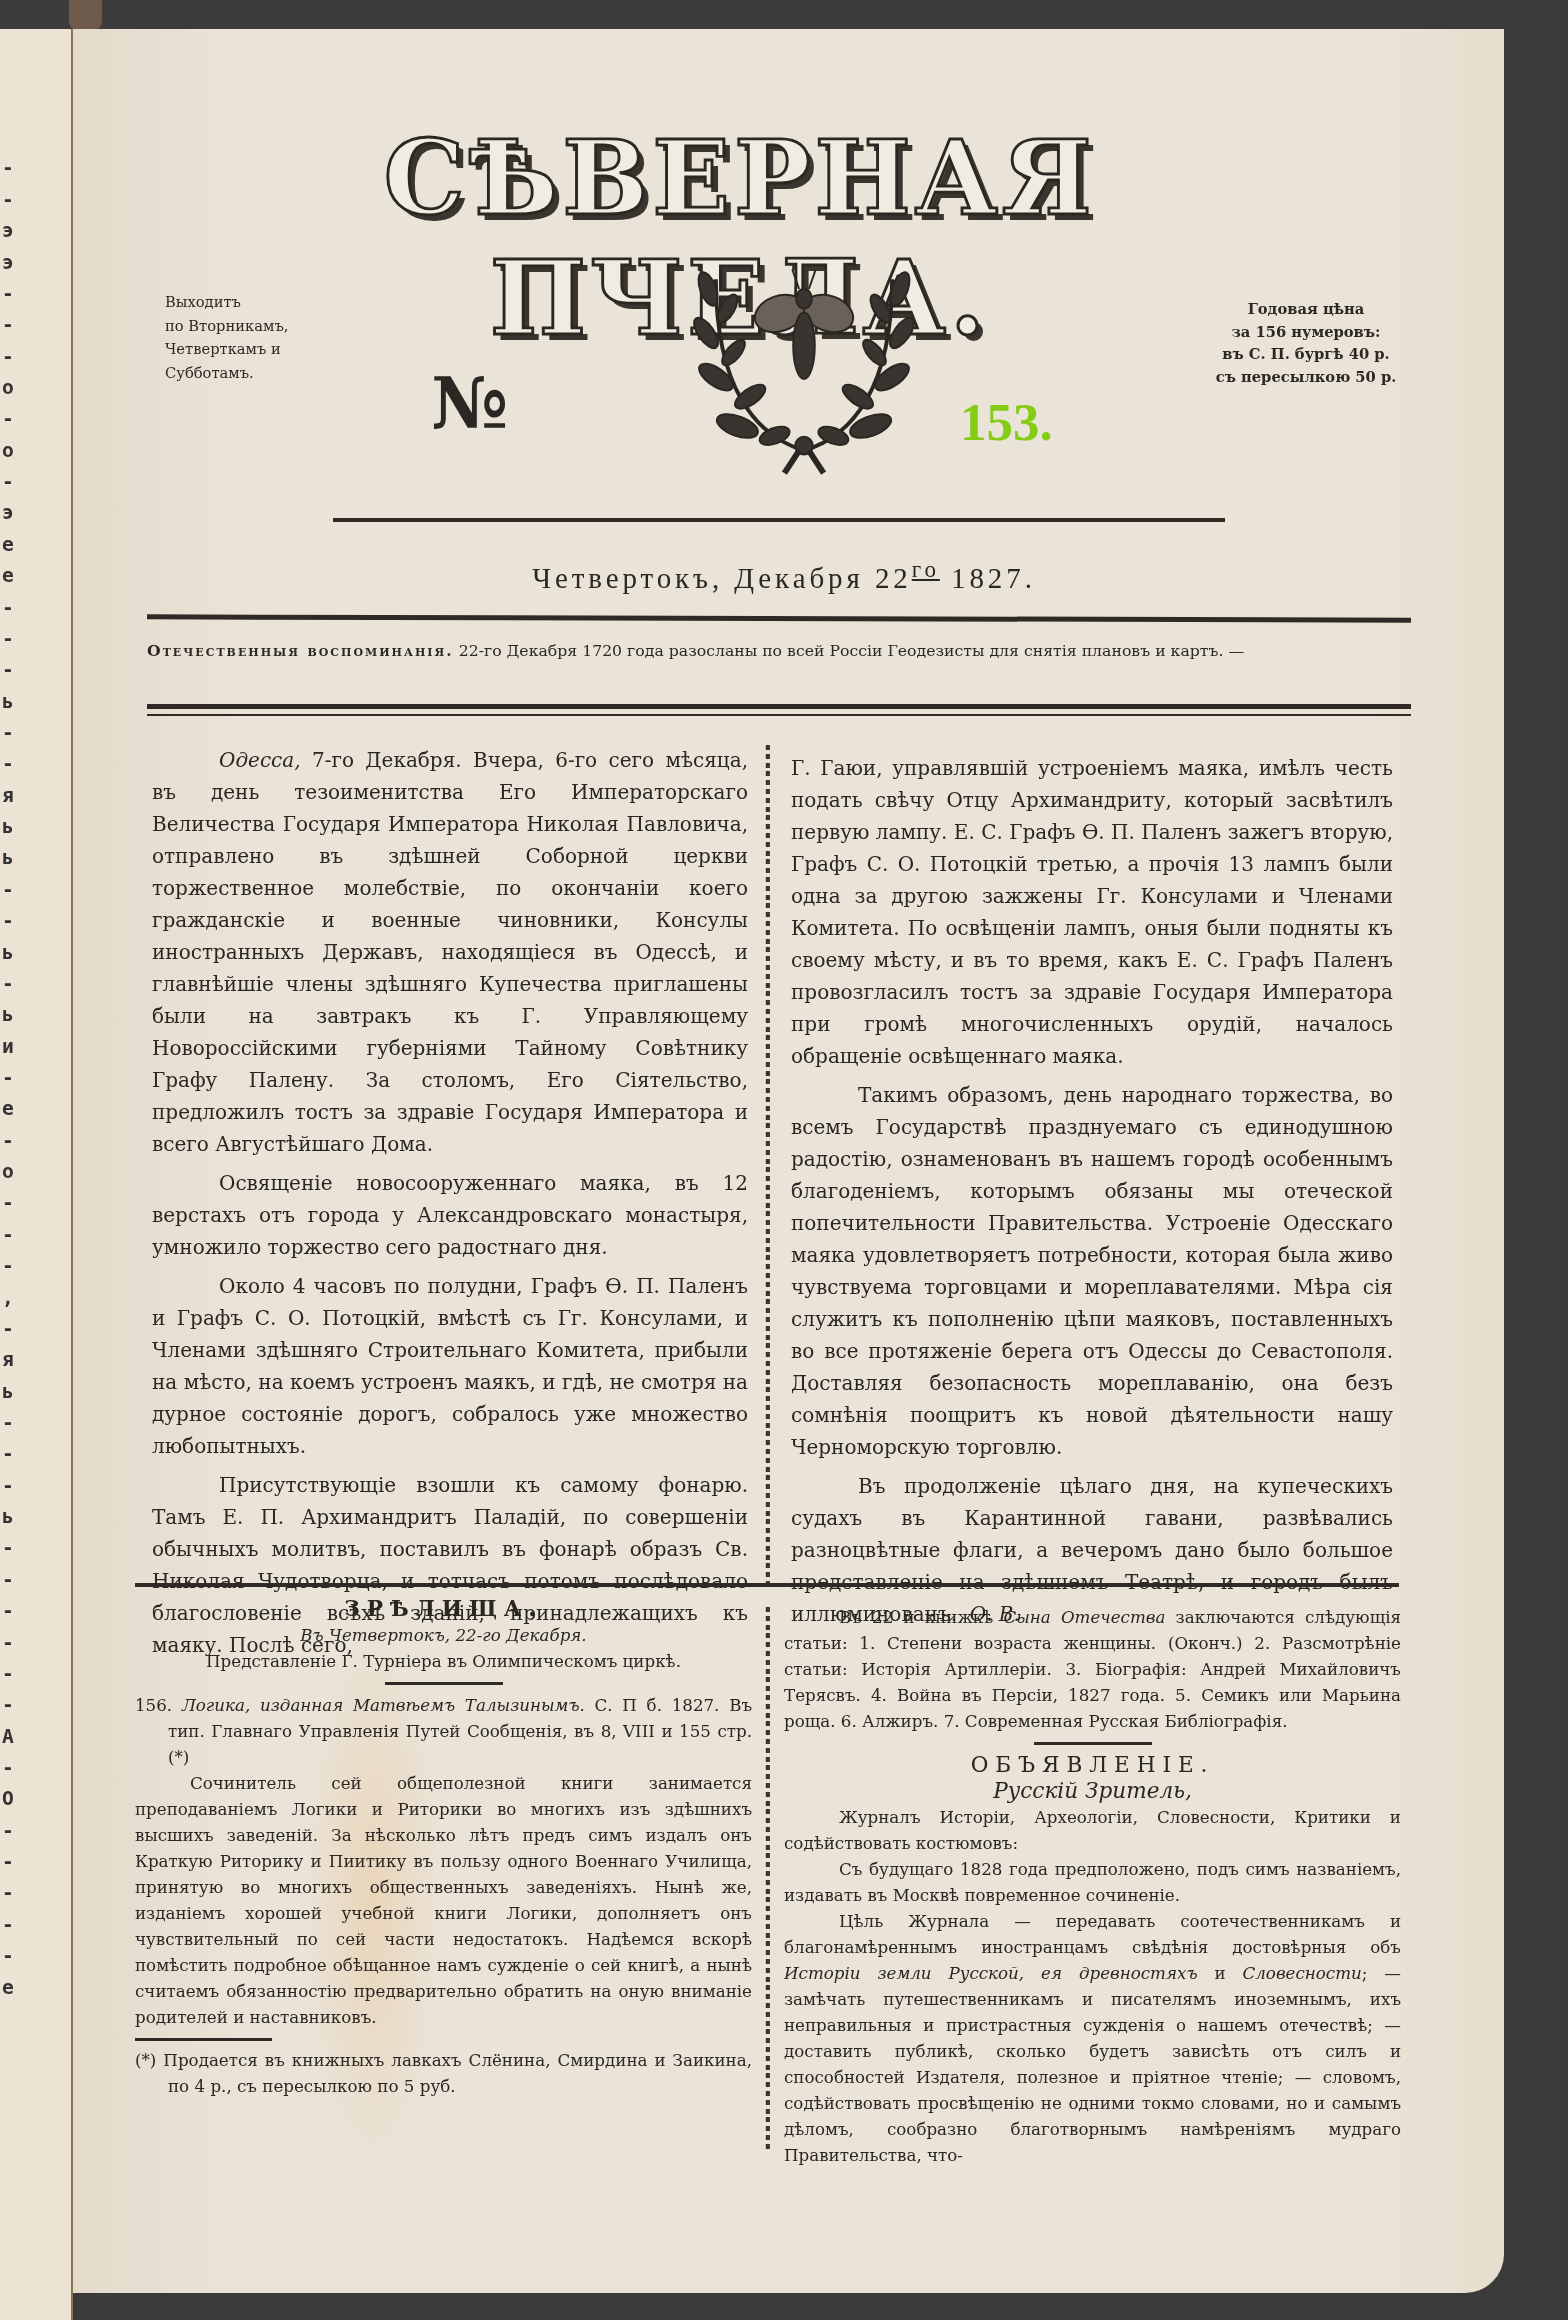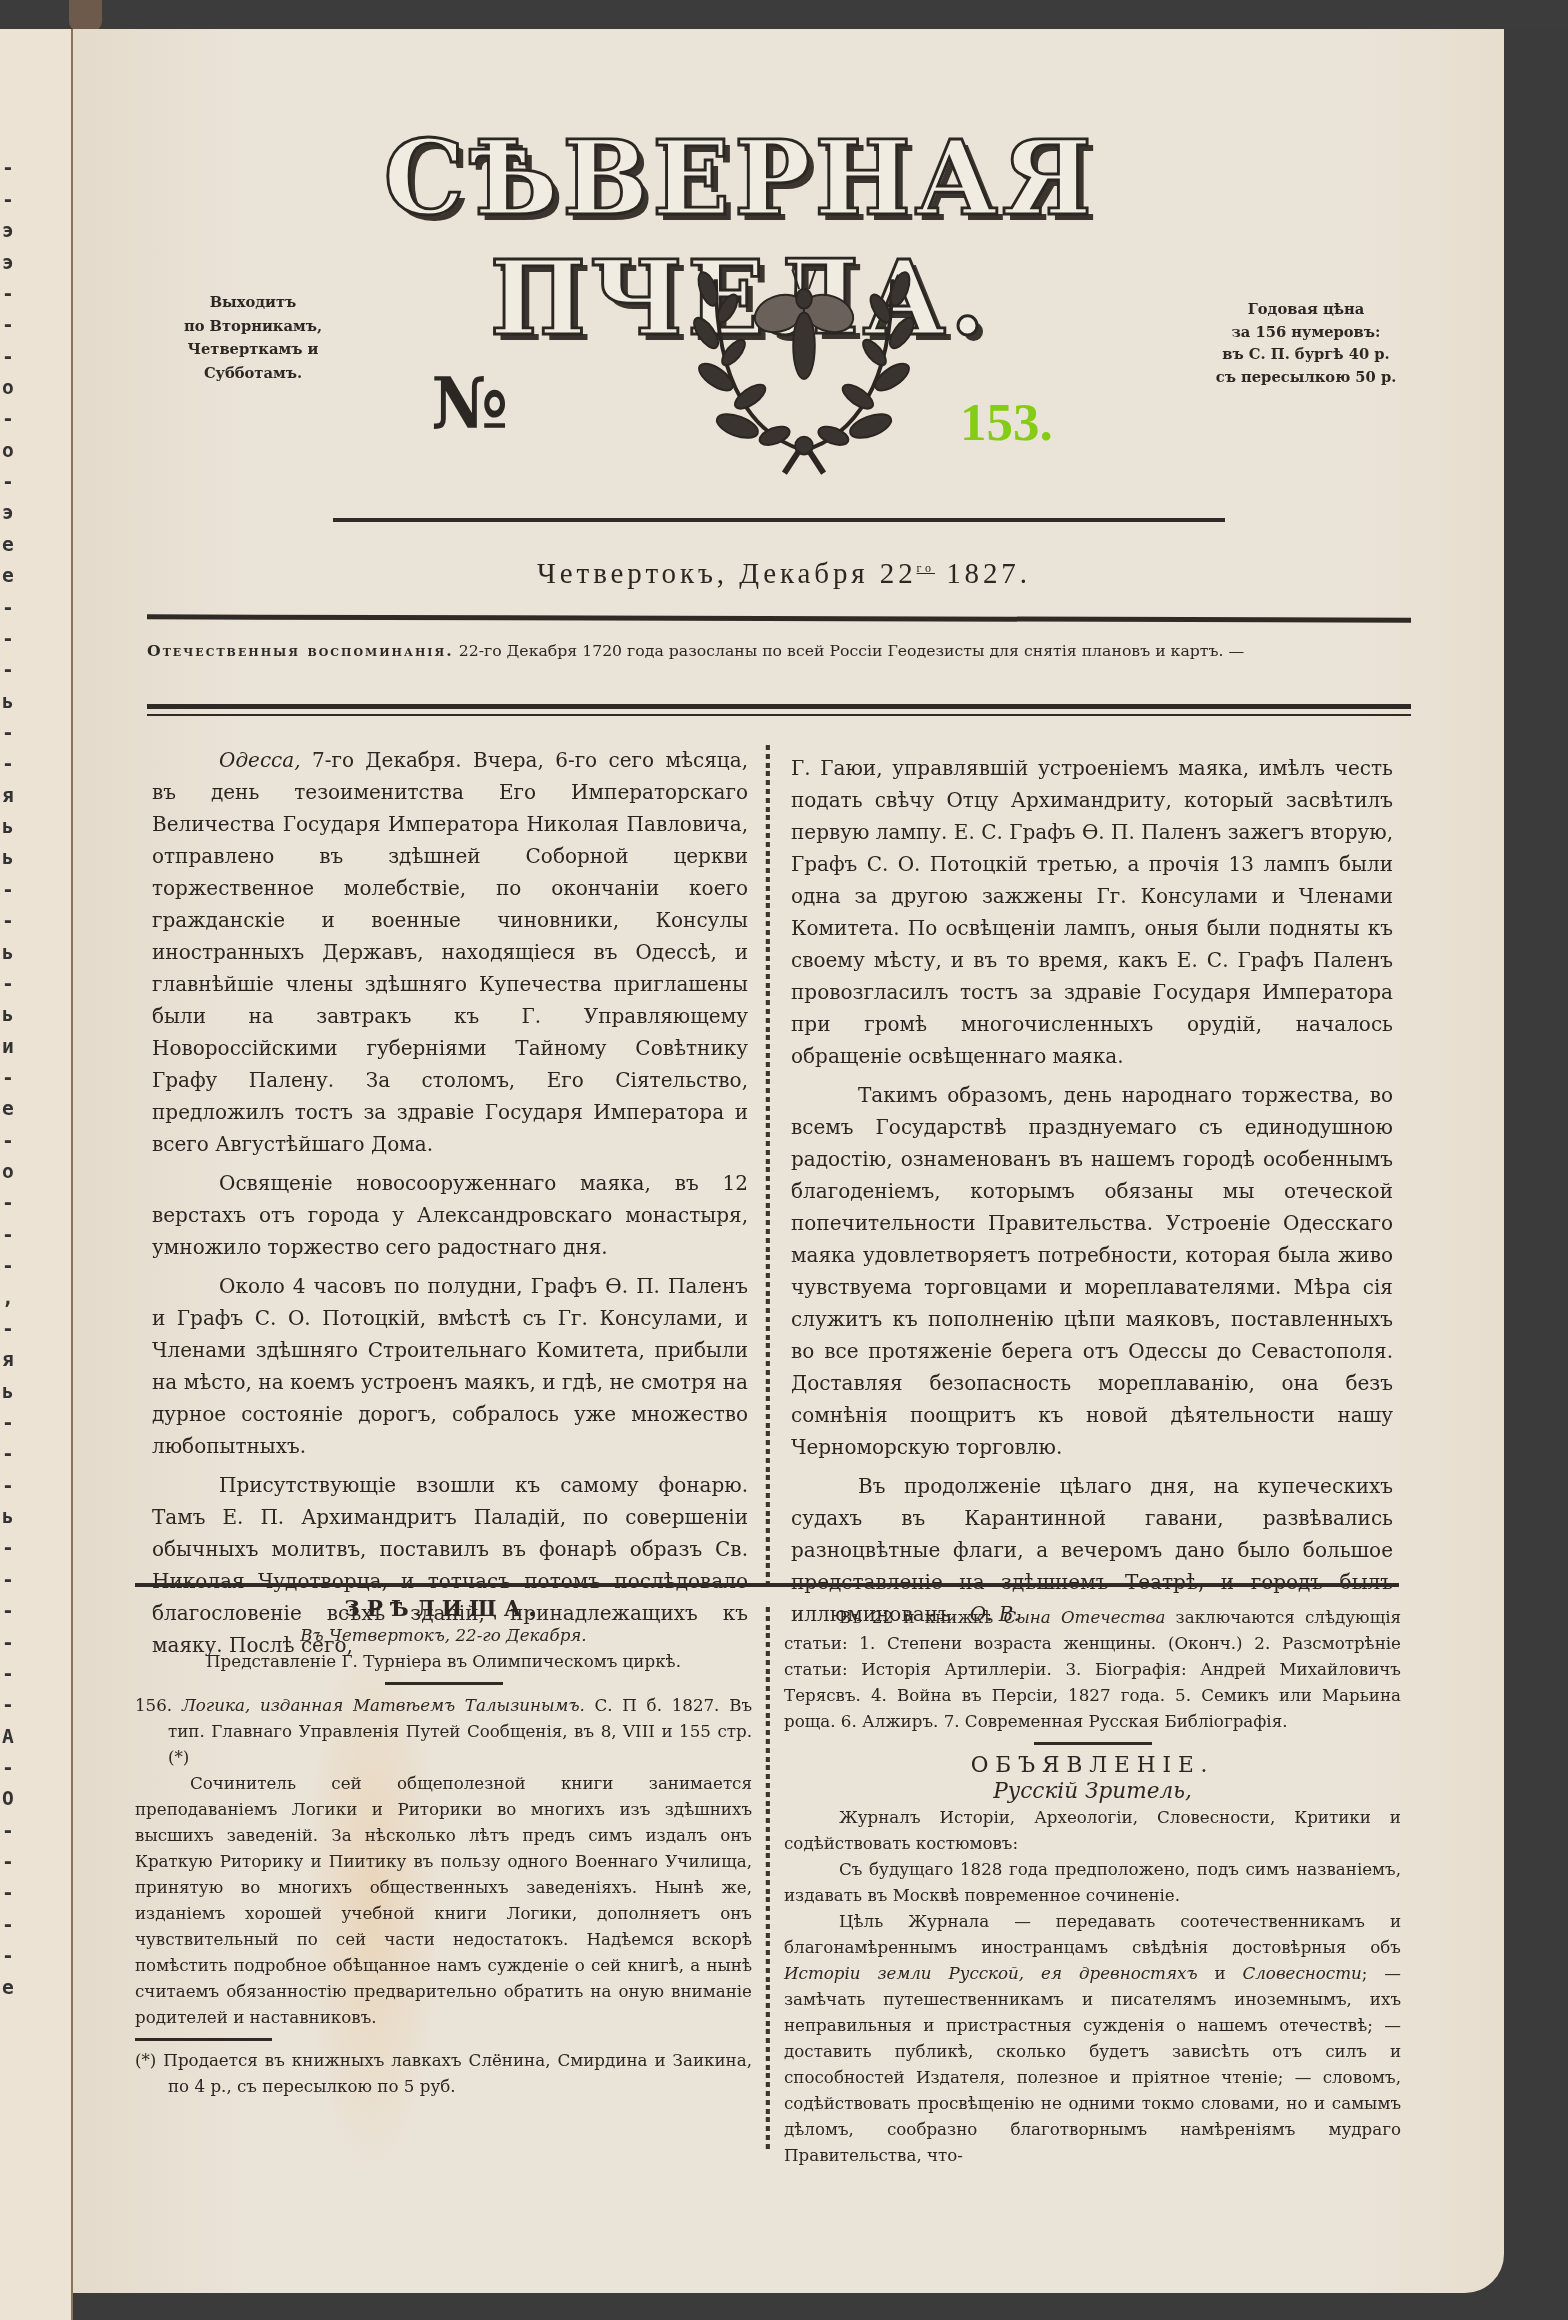--- a/index.html
+++ b/index.html
@@ -24,28 +24,28 @@
   .page::after { content:""; position:absolute; inset:0; background:linear-gradient(90deg, rgba(200,180,150,0.18), rgba(255,255,255,0) 12%, rgba(0,0,0,0) 90%, rgba(220,200,170,0.2)); pointer-events:none; border-bottom-right-radius:39px;}
   .stain { position:absolute; left:231px; top:1598px; width:137px; height:549px; background:radial-gradient(ellipse at center, rgba(232,196,150,0.45), rgba(232,196,150,0) 70%); }
 
   
   .masthead-title {
     position:absolute; left:225px; top:118px; width:1029px; text-align:center;
     font-family:"DejaVu Serif", serif; font-weight:bold; font-size:102px; letter-spacing:3.9px;
     color:#f1ece2; -webkit-text-stroke:2.9px #2b2723;
     text-shadow: 5.9px 5.9px 0 #3b3530;
   }
-  .left-note { position:absolute; left:165px; top:290px; width:176px; font-size:14.7px; font-weight:bold; line-height:23.5px; text-align:center; color:#2d2824;}
+  .left-note { position:absolute; left:165px; top:290px; width:176px; font-size:14.7px; font-weight:normal; line-height:23.5px; text-align:left; color:#2d2824;}
   .right-note { position:absolute; left:1198px; top:298px; width:216px; font-size:14.7px; font-weight:bold; line-height:22.5px; text-align:center; color:#2d2824;}
   .numero-sign { position:absolute; left:431px; top:361px; font-size:71px; font-weight:bold; color:#2b2723; font-family:"DejaVu Serif", serif;}
   .issue-number { position:absolute; left:960px; top:392px; font-size:53px; font-weight:bold; color:#84cc16; font-family:"Liberation Serif", serif;}
   .emblem { position:absolute; left:647px; top:240px; width:314px; height:235px; }
   .rule-1 { position:absolute; left:333px; top:518px; width:892px; height:3.9px; background:#302b27; }
   .dateline { position:absolute; left:294px; top:557px; width:980px; text-align:center; font-size:29px; letter-spacing:3.9px; color:#2b2723; font-family:"Liberation Serif", serif; }
-  .dateline sup { font-size:12px;text-decoration:underline; }
+  .dateline sup { font-size:23px;text-decoration:underline; }
   .rule-2 { position:absolute; left:147px; top:616px; width:1264px; height:4.9px; background:#2f2a26; transform:skewY(0.15deg); }
   .memorial { position:absolute; left:147px; top:639px; width:1274px; font-size:15.7px; line-height:23.5px; color:#2b2723; }
   .memorial .lead { letter-spacing:2px; font-variant:small-caps; font-weight:bold; }
   .memorial .line2 { padding-left:37px; }
   .rule-3 { position:absolute; left:147px; top:704px; width:1264px; height:4.9px; background:#2f2a26; }
   .rule-3b { position:absolute; left:147px; top:714px; width:1264px; height:2px; background:#2f2a26; }
 
   
   .col { position:absolute; font-size:20px; line-height:32px; text-align:justify; color:#2b2622; }
   .col p { margin:7px; }

